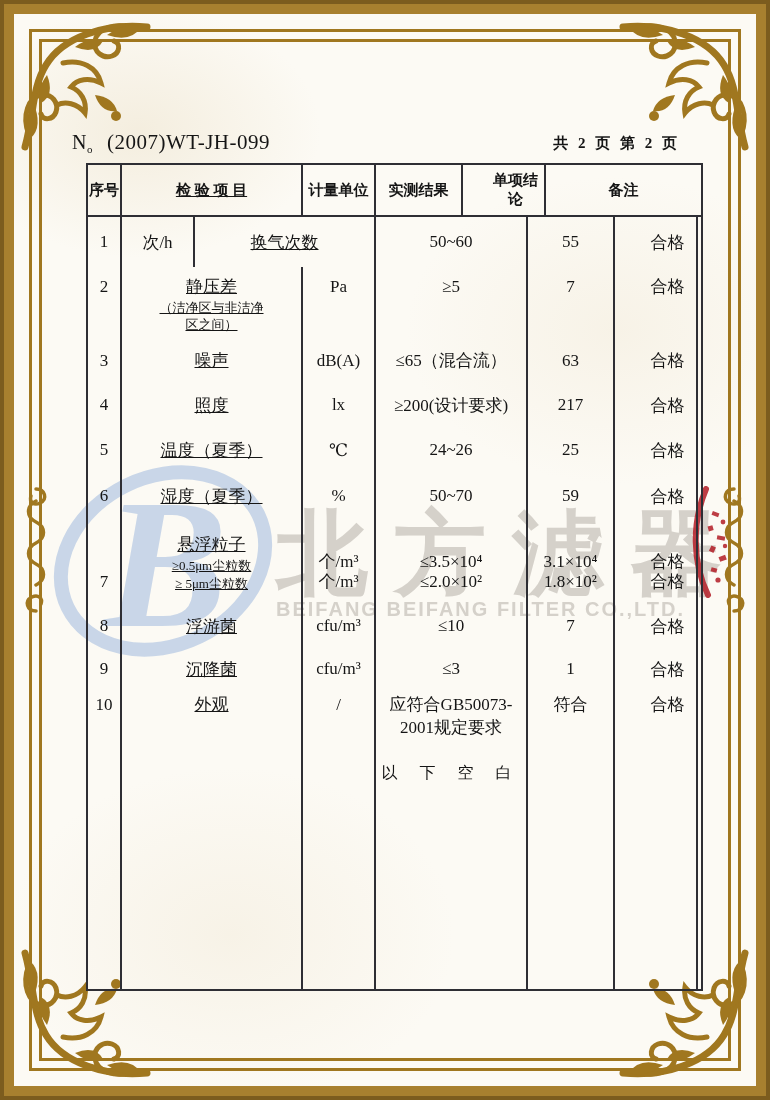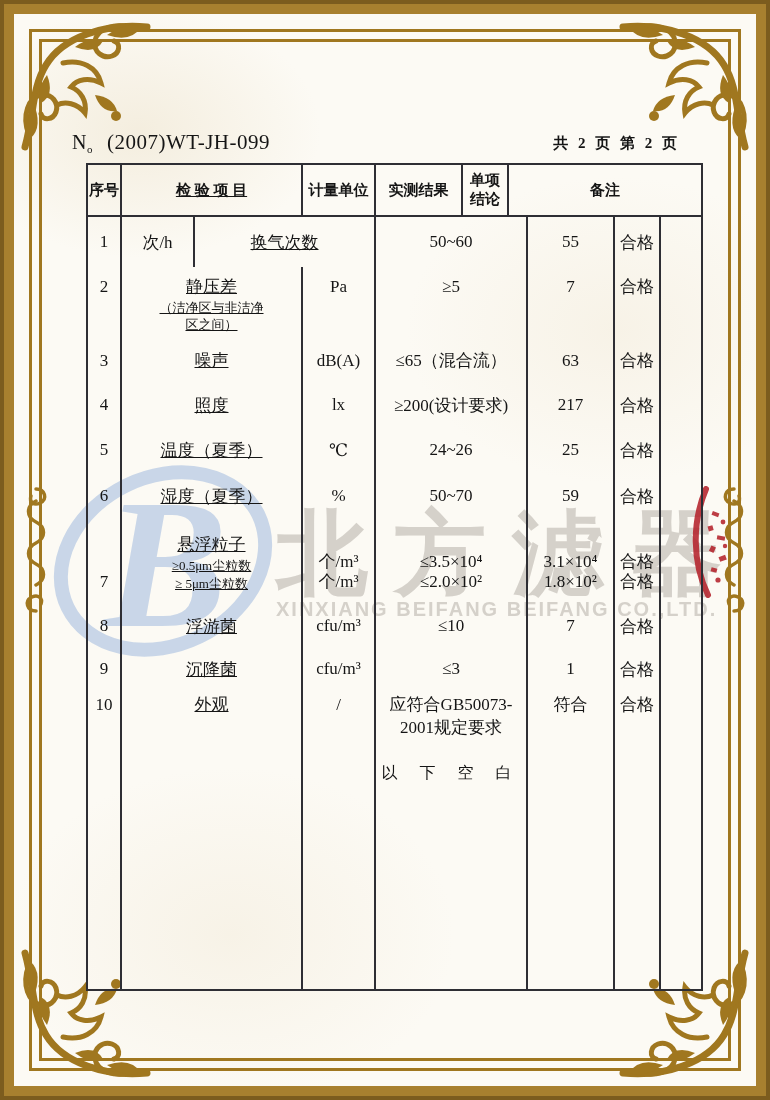--- a/index.html
+++ b/index.html
@@ -39,21 +39,21 @@
   .doc-no{position:absolute;left:0;top:0;font-size:20px;letter-spacing:.5px;}
   .doc-no .nsub{font-size:11px;vertical-align:-4px;}
   .doc-no .num{margin-left:14px;font-size:21px;}
   .page-info{position:absolute;right:4px;top:4px;font-size:15px;font-weight:bold;letter-spacing:3px;}
   
   .tbl{position:absolute;left:86px;top:163px;width:613px;height:824px;border:2px solid var(--line);
        display:flex;flex-direction:column;background:transparent;}
   .trow{display:flex;flex-shrink:0;align-items:center;text-align:center;}
   .c{border-right:2px solid var(--line);height:100%;display:flex;flex-direction:column;
      align-items:center;justify-content:center;box-sizing:border-box;}
-  .c0{width:34px;}.c1{width:181px;text-decoration:underline;}.c2{width:73px;}.c3{width:152px;}.c4{width:87px;}.c5{width:46px;}
+  .c0{width:34px;}.c1{width:181px;text-decoration:underline;}.c2{width:73px;}.c3{width:152px;}.c4{width:87px;}.c5{width:59px;margin-left:24px;}
   .c6{flex:1;border-right:none;}
   .thead{height:50px;border-bottom:2px solid var(--line);font-size:15px;font-weight:600;}
   .fs-item{font-size:17px;}
   .fs-num{font-size:17px;}
   .fs-sub{font-size:13px;line-height:17px;}
   .r1{height:50px;}
   .r2{height:72px;}
   .r2 .c{justify-content:flex-start;padding-top:8px;line-height:24px;}
   .r3{height:43px;}.r4{height:46px;}.r5{height:44px;}.r6{height:48px;}
   .r7{height:84px;}
@@ -71,21 +71,21 @@
 <body>
 
 <div class="page">
   <div class="paper-tint"></div>
 
   <svg class="wm-logo" viewBox="0 0 245 225">
     <ellipse cx="123" cy="113" rx="106" ry="84" fill="none" stroke="var(--wm-blue)" stroke-width="14" transform="rotate(-26 123 113)"></ellipse>
     <text x="64" y="178" font-size="185" font-style="italic" font-weight="bold" font-family="Liberation Serif, DejaVu Serif, serif" fill="var(--wm-blue)">B</text>
   </svg>
   <div class="wm-cn">北方滤器</div>
-  <div class="wm-en">XINXIANG BEIFANG BEIFANG CO.,LTD.</div>
+  <div class="wm-en">BEIFANG BEIFANG FILTER CO.,LTD.</div>
 
   <div class="band"></div>
   <div class="band-edge"></div>
   <div class="rail-outer"></div>
   <div class="rail-inner"></div>
 
   <svg class="corner tl" viewBox="0 0 142 142">
     <g fill="none" stroke="currentColor" stroke-linecap="round">
       <path stroke-width="7" d="M134,14 C92,10 50,24 33,52 C19,74 21,102 12,134"></path>
       <path stroke-width="5" d="M122,16 c-20,-8 -38,0 -40,12 c-2,11 8,18 17,15 c8,-3 9,-13 2,-15"></path>

